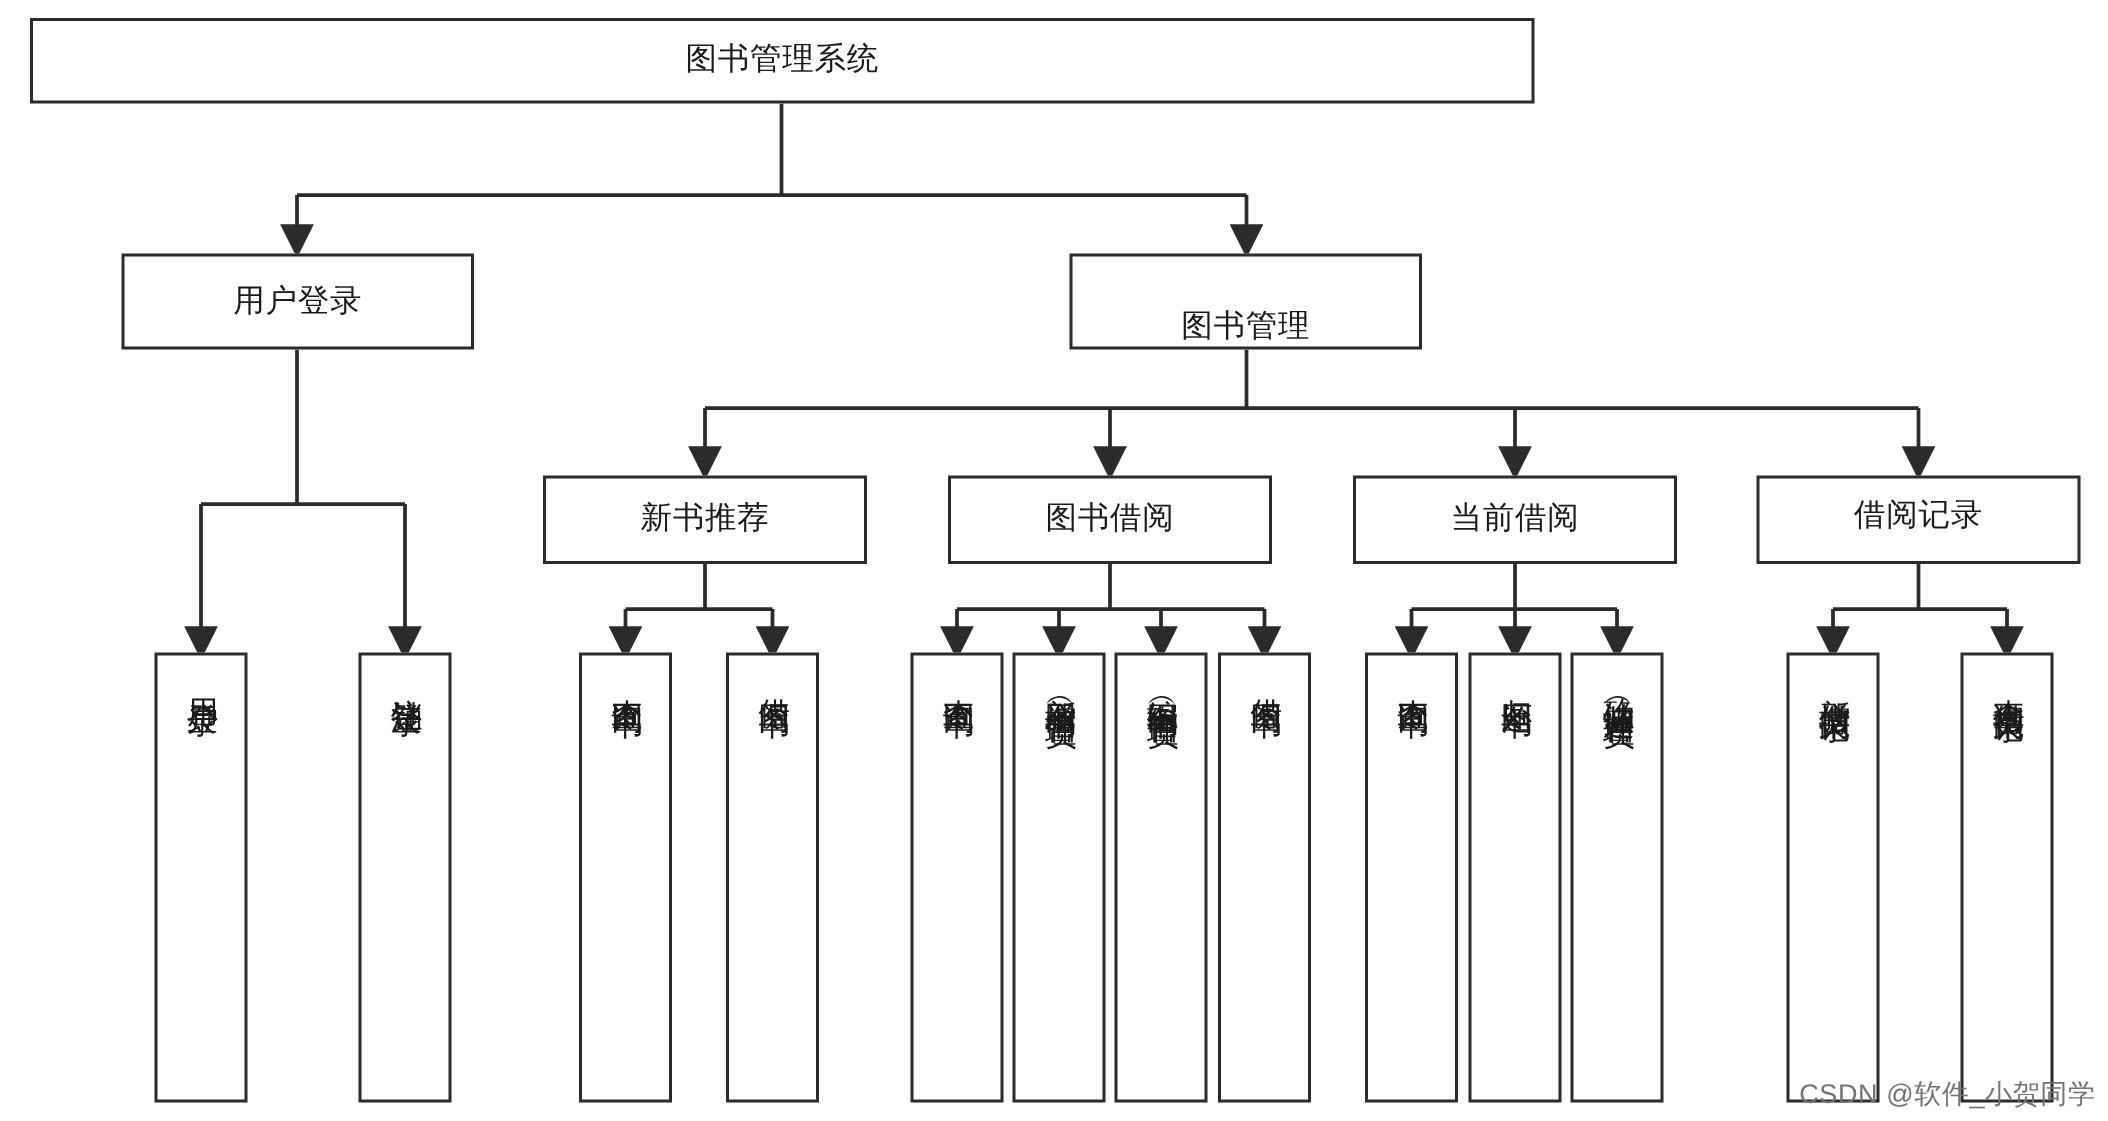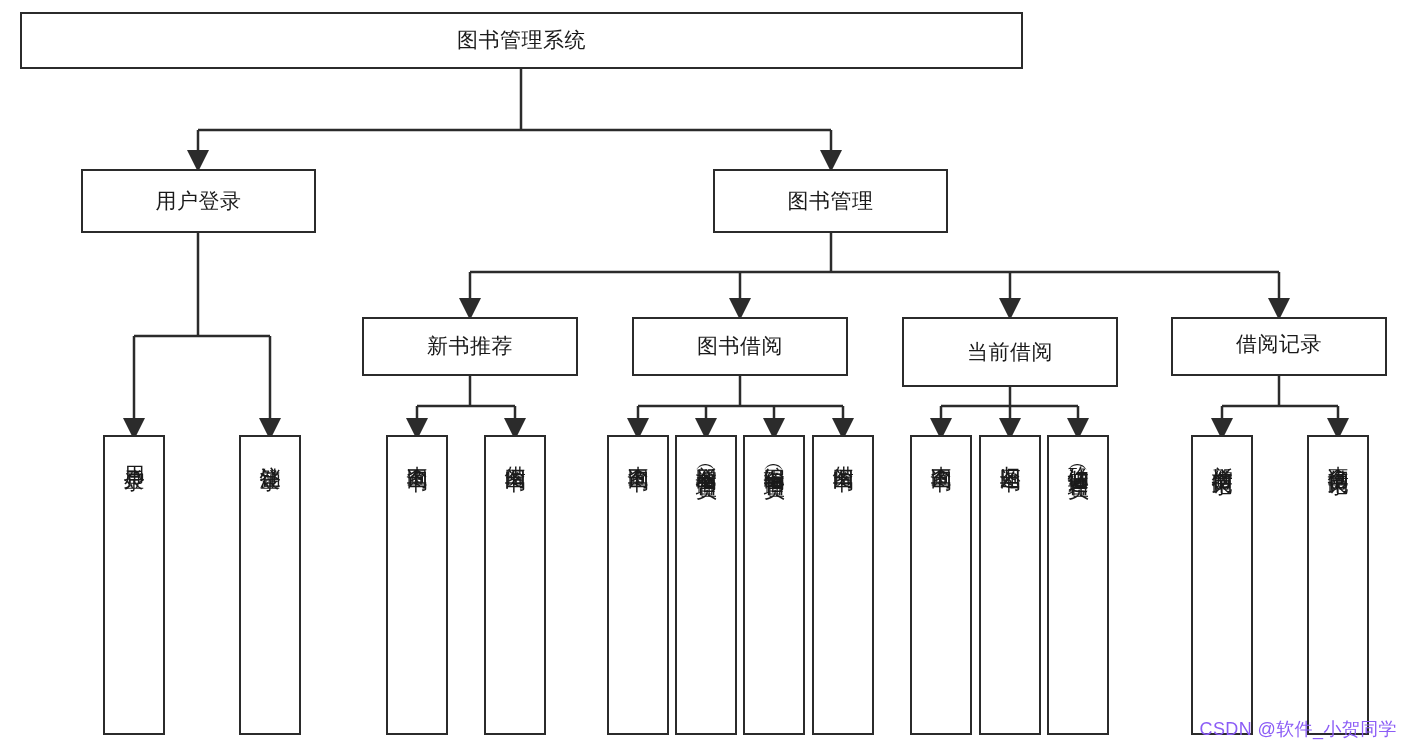--- a/index.html
+++ b/index.html
@@ -58,21 +58,21 @@
     line-height: 1.25;
     letter-spacing: 2px;
     white-space: normal;
     max-height: 270px;
   }
   #watermark {
     position: absolute;
     right: 8px;
     bottom: 6px;
     font-size: 18px;
-    color: #8b5cf6;
+    color: #737373;
     font-family: "Liberation Sans", "DejaVu Sans", sans-serif;
     letter-spacing: 0.4px;
     pointer-events: none;
     user-select: none;
   }
 </style>
 </head>
 <body>
 
 <div id="diagram-root">
@@ -127,31 +127,31 @@
     </g>
   </svg>
 
   <div class="node horizontal" style="left:20px; top:12px; width:1003px; height:57px;">
     <span class="label">图书管理系统</span>
   </div>
 
   <div class="node horizontal" style="left:81px; top:169px; width:235px; height:64px;">
     <span class="label">用户登录</span>
   </div>
-  <div class="node horizontal" style="left:713px; top:169px; width:235px; height:64px;">
+  <div class="node horizontal" style="left:713px; top:169px; width:235px; height:64px;align-items:flex-end;">
     <span class="label">图书管理</span>
   </div>
 
   <div class="node horizontal" style="left:632px; top:317px; width:216px; height:59px;">
     <span class="label">图书借阅</span>
   </div>
   <div class="node horizontal" style="left:362px; top:317px; width:216px; height:59px;">
     <span class="label">新书推荐</span>
   </div>
-  <div class="node horizontal" style="left:902px; top:317px; width:216px; height:70px;">
+  <div class="node horizontal" style="left:902px; top:317px; width:216px; height:59px;">
     <span class="label">当前借阅</span>
   </div>
   <div class="node horizontal" style="left:1171px; top:317px; width:216px; height:59px;font-family:Liberation Mono, monospace;">
     <span class="label">借阅记录</span>
   </div>
 
   <div class="node vertical" style="left:103px; top:435px; width:62px; height:300px;">
     <span class="label">用户登录</span>
   </div>
   <div class="node vertical" style="left:239px; top:435px; width:62px; height:300px;">

